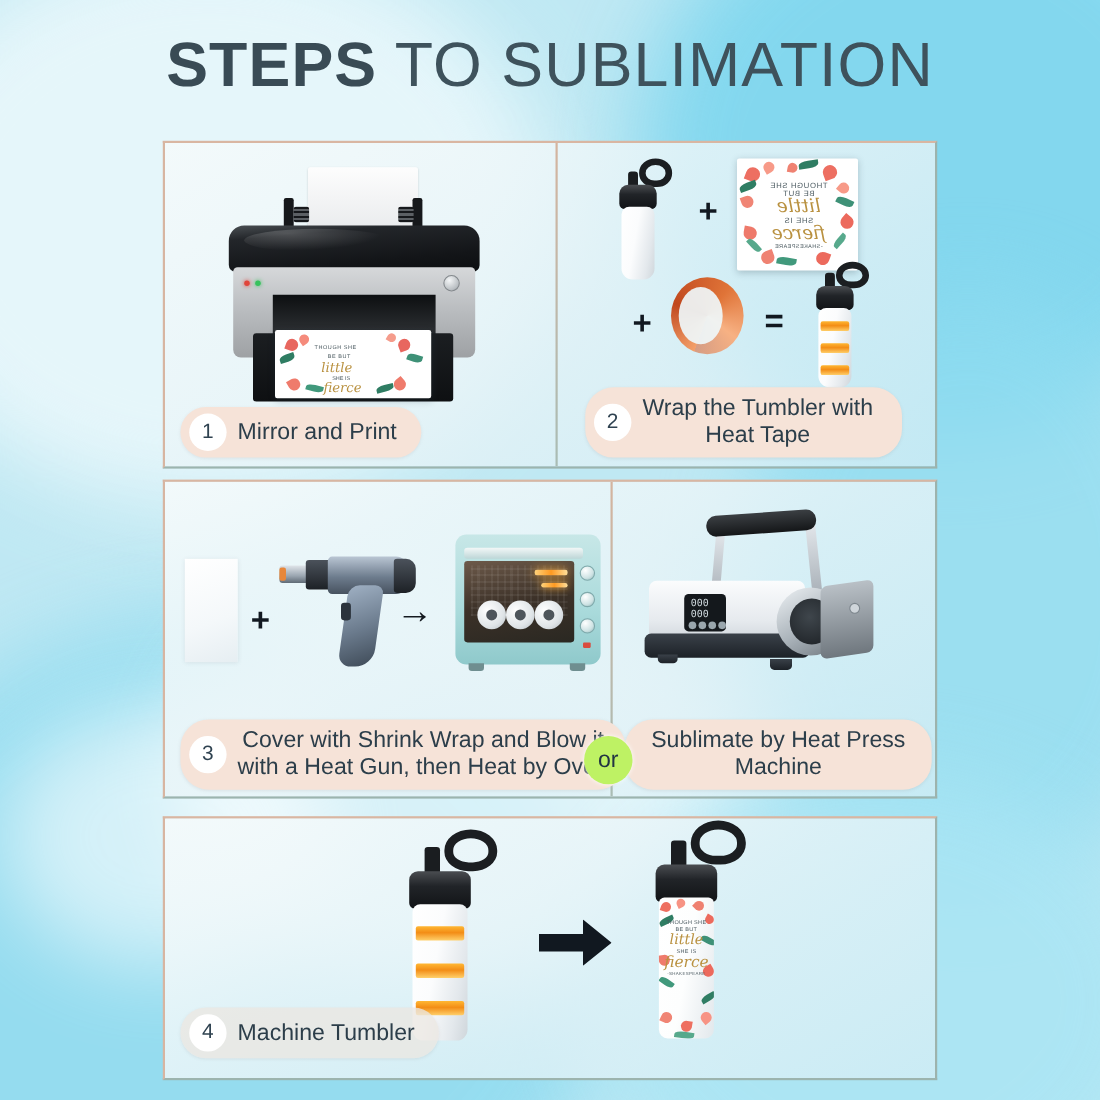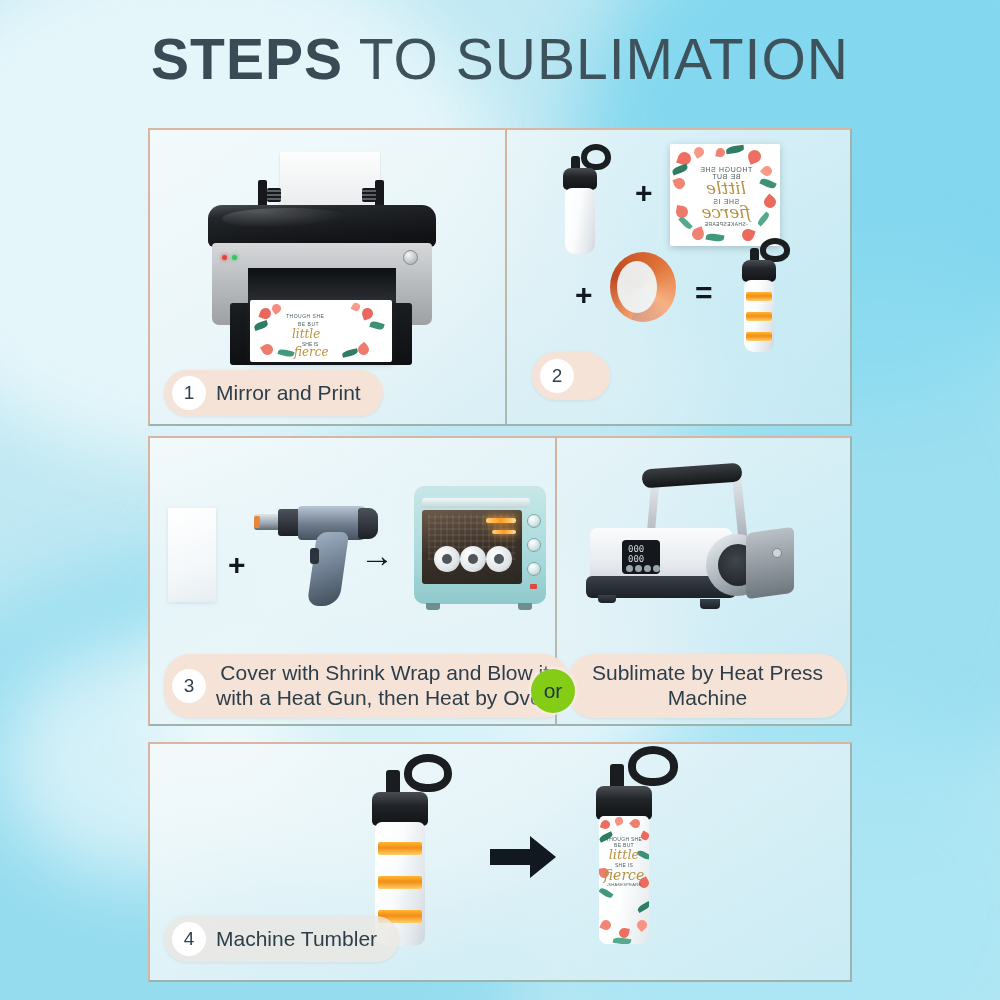--- a/index.html
+++ b/index.html
@@ -62,21 +62,21 @@
     font-size: 19px; display: flex; align-items: center; justify-content: center;
     margin-right: 10px;
   }
   .pill .lbl {
     color: #2c3e4a; font-size: 21px; line-height: 1.18;
     text-align: center; white-space: pre-line;
   }
   .or-badge {
     position: absolute; z-index: 12;
     width: 44px; height: 44px; border-radius: 50%;
-    background: #84cc16; color: #223543;
+    background: #bef264; color: #223543;
     font-size: 21px; display: flex; align-items: center; justify-content: center;
     box-shadow: 0 0 5px rgba(255,255,255,.9);
   }
 
   
   .art { position: absolute; }
   .plus, .eq, .arrow-ch {
     position: absolute; color: #111820; font-weight: bold; z-index: 7;
   }
 
@@ -299,20 +299,22 @@
     <div class="tb-spout" style="left:18px; top:10px; width:9px; height:16px;"></div>
     <div class="tb-lid" style="left:10px; top:22px; width:34px; height:22px;"></div>
     <div class="tb-body" style="left:12px; top:42px; width:30px; height:72px;"></div>
     <div class="tape" style="left:14px; top:54px; width:26px; height:9px;"></div>
     <div class="tape" style="left:14px; top:74px; width:26px; height:9px;"></div>
     <div class="tape" style="left:14px; top:94px; width:26px; height:9px;"></div>
   </div>
 
   <div class="pill" style="left:382px; top:222px; padding:7px 26px 7px 8px;">
     <span class="num">2</span>
+    <span class="lbl">Wrap the Tumbler with
+Heat Tape</span>
   </div>
 </div>
 
 <div class="panel" style="left:148px; top:436px; width:704px; height:290px;">
 
   <div class="vdiv" style="left:405px;"></div>
 
   <div style="position:absolute; left:18px; top:70px; width:48px; height:94px;
               background:linear-gradient(160deg,#ffffff,#f4f8fa 60%,#e6eef2);
               box-shadow:0 1px 4px rgba(60,80,90,.13);"></div>

